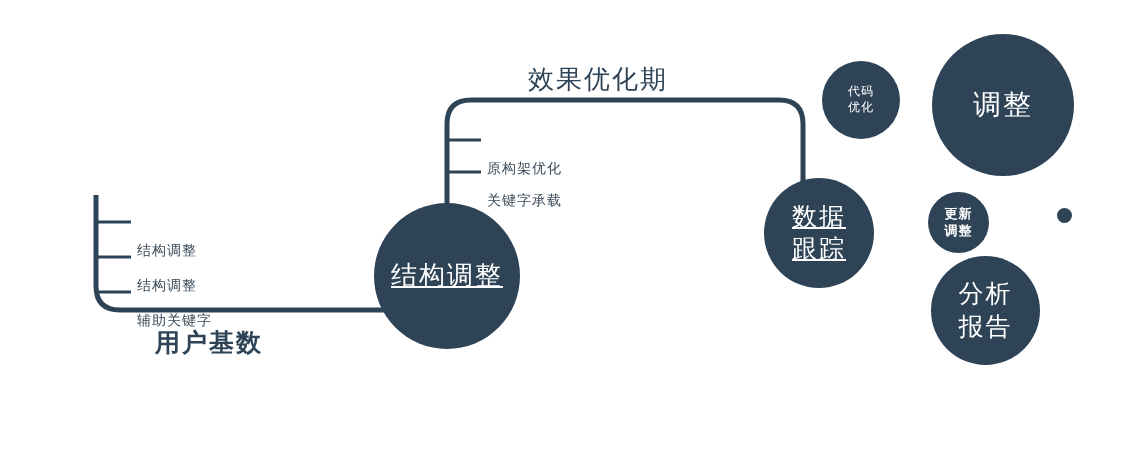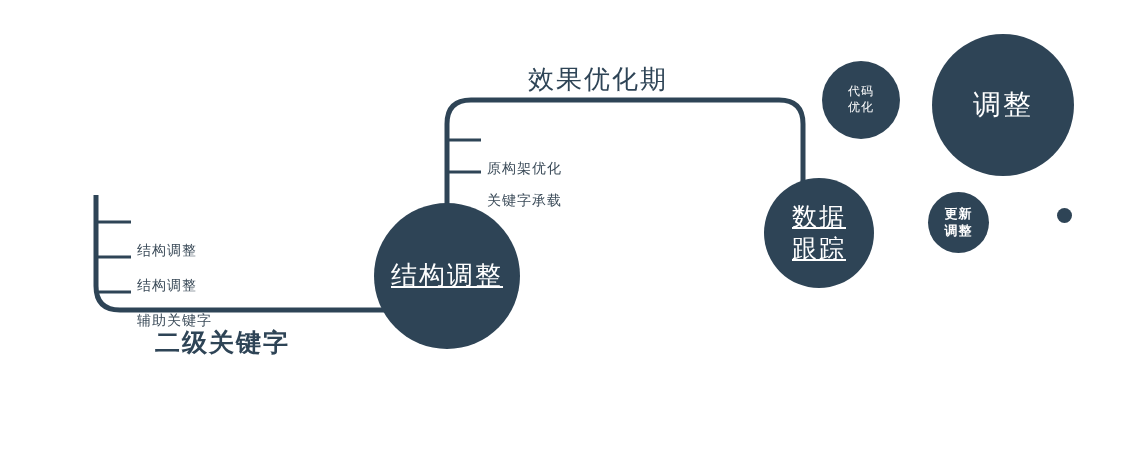--- a/index.html
+++ b/index.html
@@ -100,25 +100,29 @@
 
   <div class="node n-link">
     <span>调整</span>
   </div>
 
   <div class="node n-update">
     <span>更新</span>
     <span>调整</span>
   </div>
 
+  <div class="node n-report">
+    <span>分析</span>
+    <span>报告</span>
+  </div>
 
   <div class="node n-dot"></div>
 
   <div class="edge-label l-keyword">效果优化期</div>
-  <div class="edge-label l-user">二级关键字</div>
+  <div class="edge-label l-user">用户基数</div>
 
   <div class="tick-label tl-0">结构调整</div>
   <div class="tick-label tl-1">结构调整</div>
   <div class="tick-label tl-2">辅助关键字</div>
   <div class="tick-label tm-0">原构架优化</div>
   <div class="tick-label tm-1">关键字承载</div>
 
 </div>
 
 </body></html>

